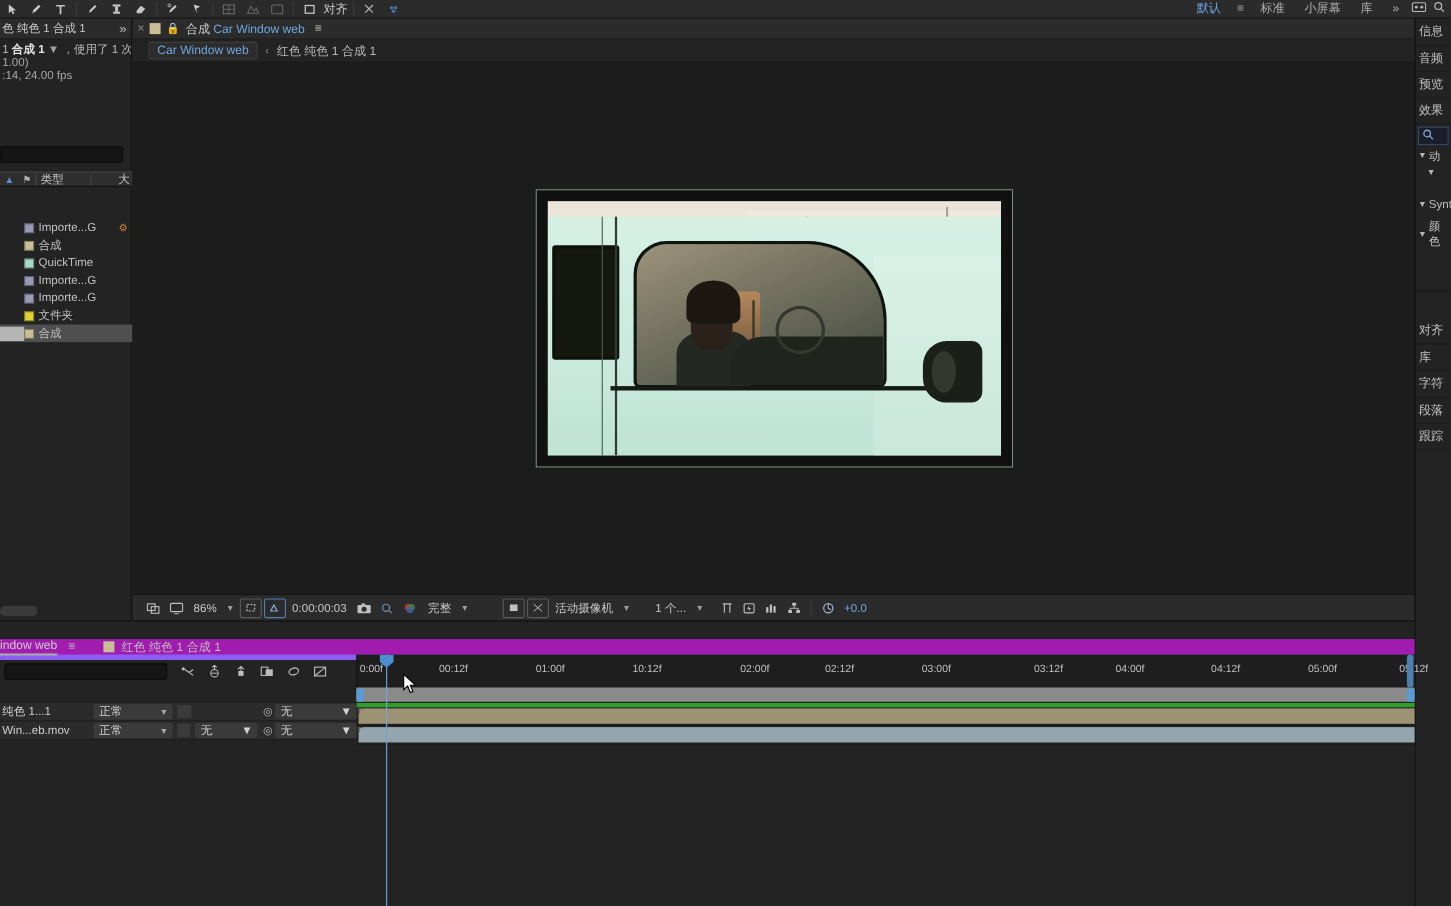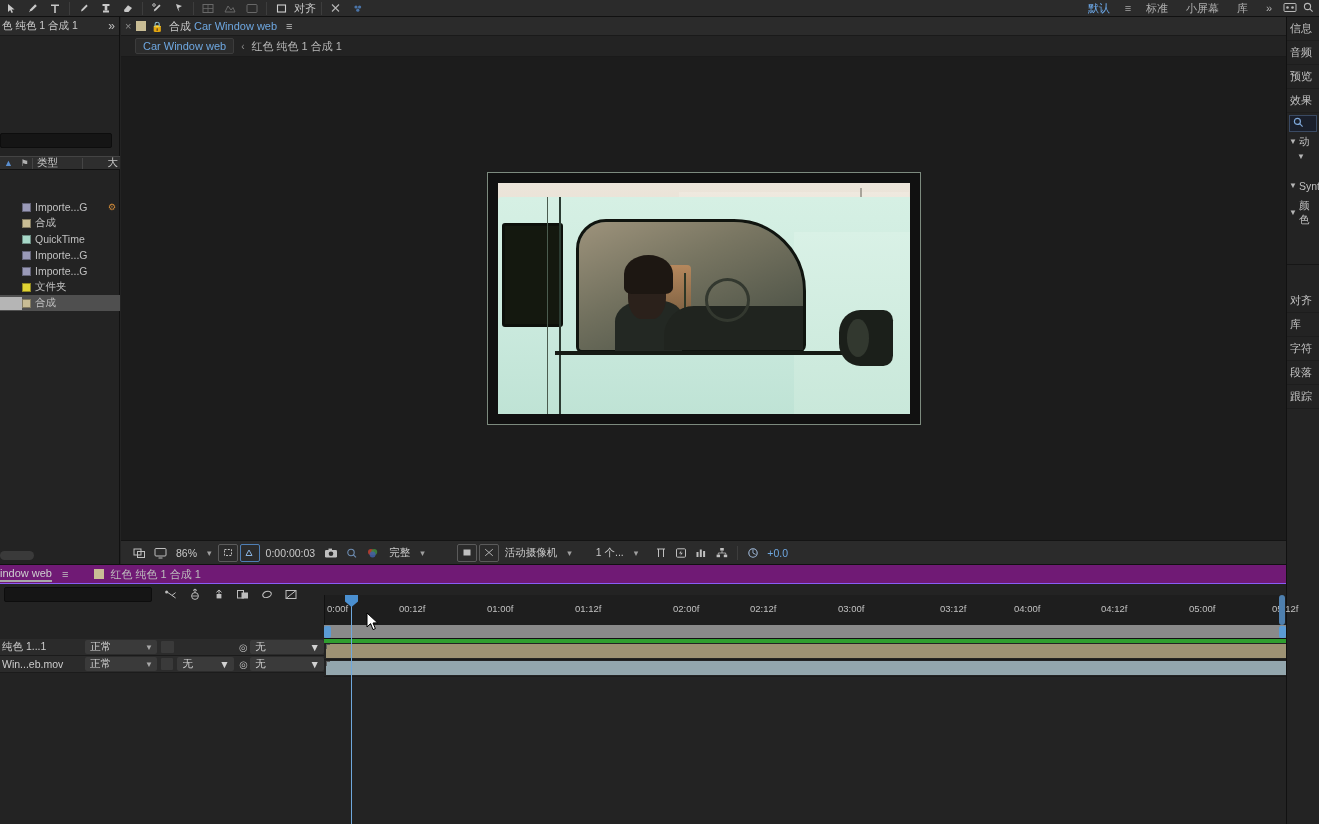--- a/index.html
+++ b/index.html
@@ -243,22 +243,22 @@
   .rs-tree .tri { font-size:8px; margin-right:2px; color:#b5b5b5; }
   .rs-gap { height: 38px; }
   .rs-div { height: 1px; background:#161616; margin: 6px 0; }
 
   
   .timeline {
     position: absolute; left: 0; top: 564px; width: 1286px; height: 260px;
     background: #232323; border-top: 1px solid #111;
   }
   .tl-tabrow {
-    height: 19px; background: #701a75; display:flex; align-items:center;
-    gap: 6px; padding-left: 0; border-bottom: 1px solid #8b5cf6;
+    height: 19px; background: #a21caf; display:flex; align-items:center;
+    gap: 6px; padding-left: 0; border-bottom: 5px solid #8b5cf6; margin-top: 16px;
   }
   .tl-tab { font-size: 11px; color: #cfcfcf; }
   .tl-tab.active { border-bottom: 2px solid #a8a8a8; padding-bottom: 1px; }
   .tl-sw { width: 10px; height: 10px; background: #c9bd95; margin-left: 20px; }
   .tl-crumb { font-size: 11px; color: #bdbdbd; }
   .tl-ctrlrow { height: 22px; display:flex; align-items:center; position:relative; }
   .tl-search {
     position:absolute; left: 4px; top: 3px; width: 148px; height: 15px;
     background:#151515; border:1px solid #0d0d0d; border-radius:2px;
   }
@@ -455,20 +455,32 @@
       </div>
     </div>
   </div>
 
   <div class="project">
     <div class="proj-tabrow">
       <span class="proj-tab">色 纯色 1 合成 1</span>
       <span class="proj-chev">»</span>
     </div>
 
+    <div class="proj-info">
+      <div>
+        <span>1</span>
+        <span class="bold">合成 1</span>
+        <span class="dim2">▼</span>
+        <span>，使用了</span>
+        <span>1</span>
+        <span>次</span>
+      </div>
+      <div class="row2">1.00)</div>
+      <div class="row2">:14, 24.00 fps</div>
+    </div>
 
     <div class="proj-search"></div>
 
     <div class="proj-colhdr">
       <span class="colh-sort">▲</span>
       <span class="colh-tag">⚑</span>
       <span class="colh-sep"></span>
       <span class="colh-type">类型</span>
       <span class="colh-sep" style="margin-left:auto"></span>
       <span class="colh-size">大</span>
@@ -777,21 +789,21 @@
               <path d="M2 10.5 L12 2.5" stroke="#bdbdbd" stroke-width="1"></path>
             </svg>
         </span>
       </div>
     </div>
 
     <div class="tl-ruler">
       <span class="tick" style="left:2px">0:00f</span>
       <span class="tick" style="left:74px">00:12f</span>
       <span class="tick" style="left:162px">01:00f</span>
-      <span class="tick" style="left:250px">01:12f</span>
+      <span class="tick" style="left:250px">10:12f</span>
       <span class="tick" style="left:348px">02:00f</span>
       <span class="tick" style="left:425px">02:12f</span>
       <span class="tick" style="left:513px">03:00f</span>
       <span class="tick" style="left:615px">03:12f</span>
       <span class="tick" style="left:689px">04:00f</span>
       <span class="tick" style="left:776px">04:12f</span>
       <span class="tick" style="left:864px">05:00f</span>
       <span class="tick" style="left:947px">05:12f</span>
     </div>
 

